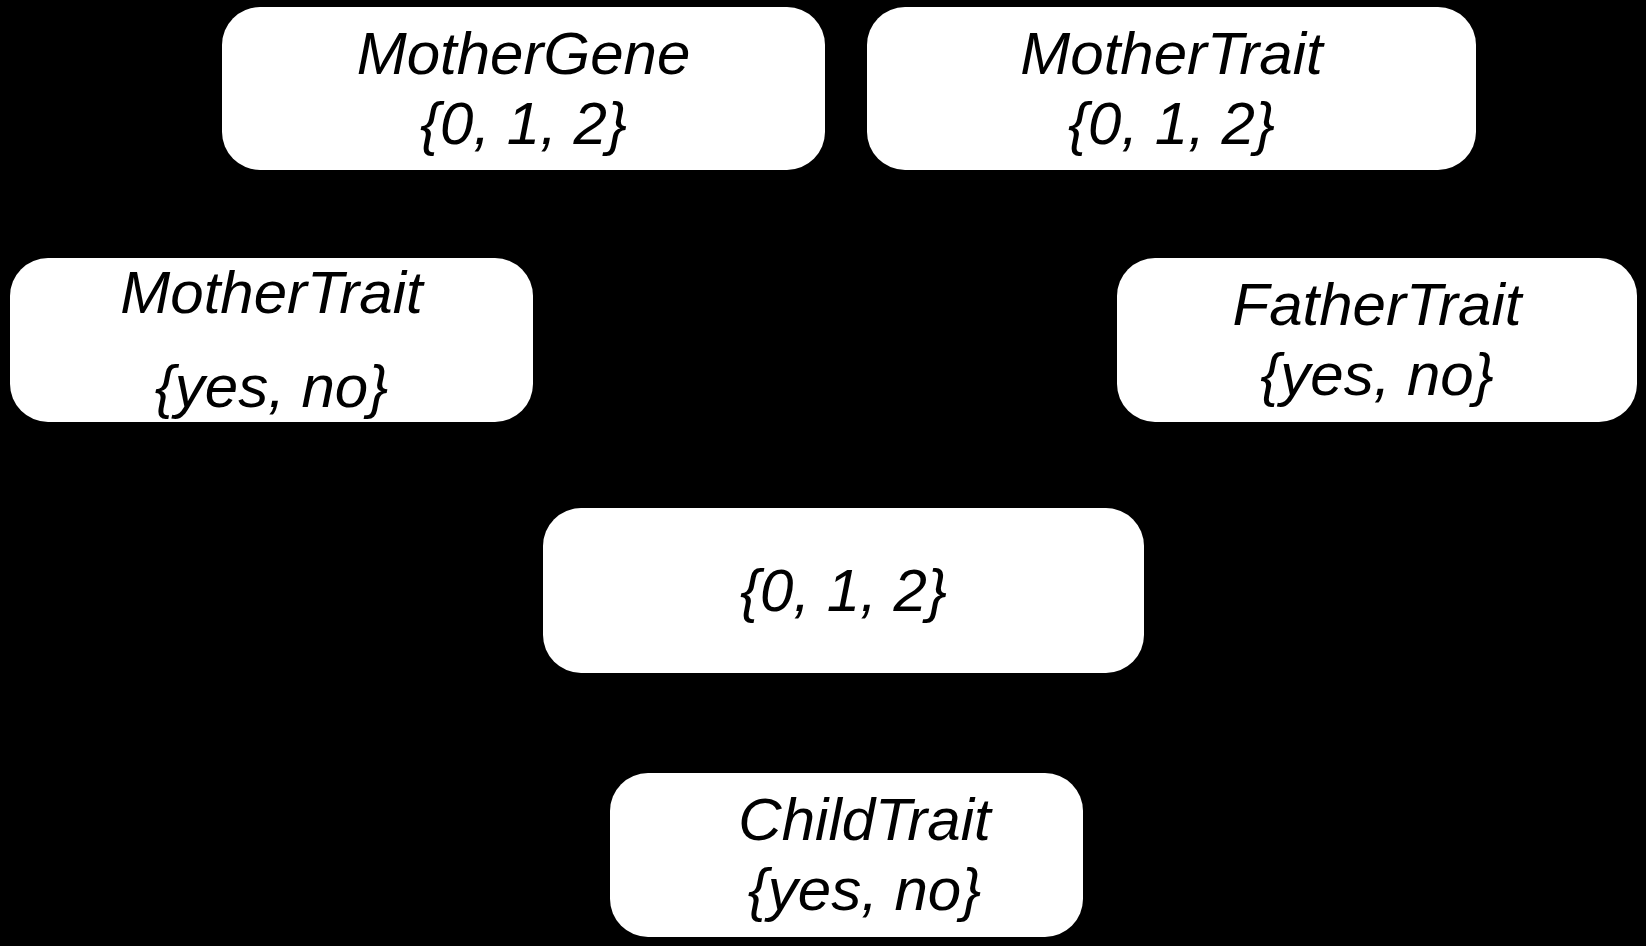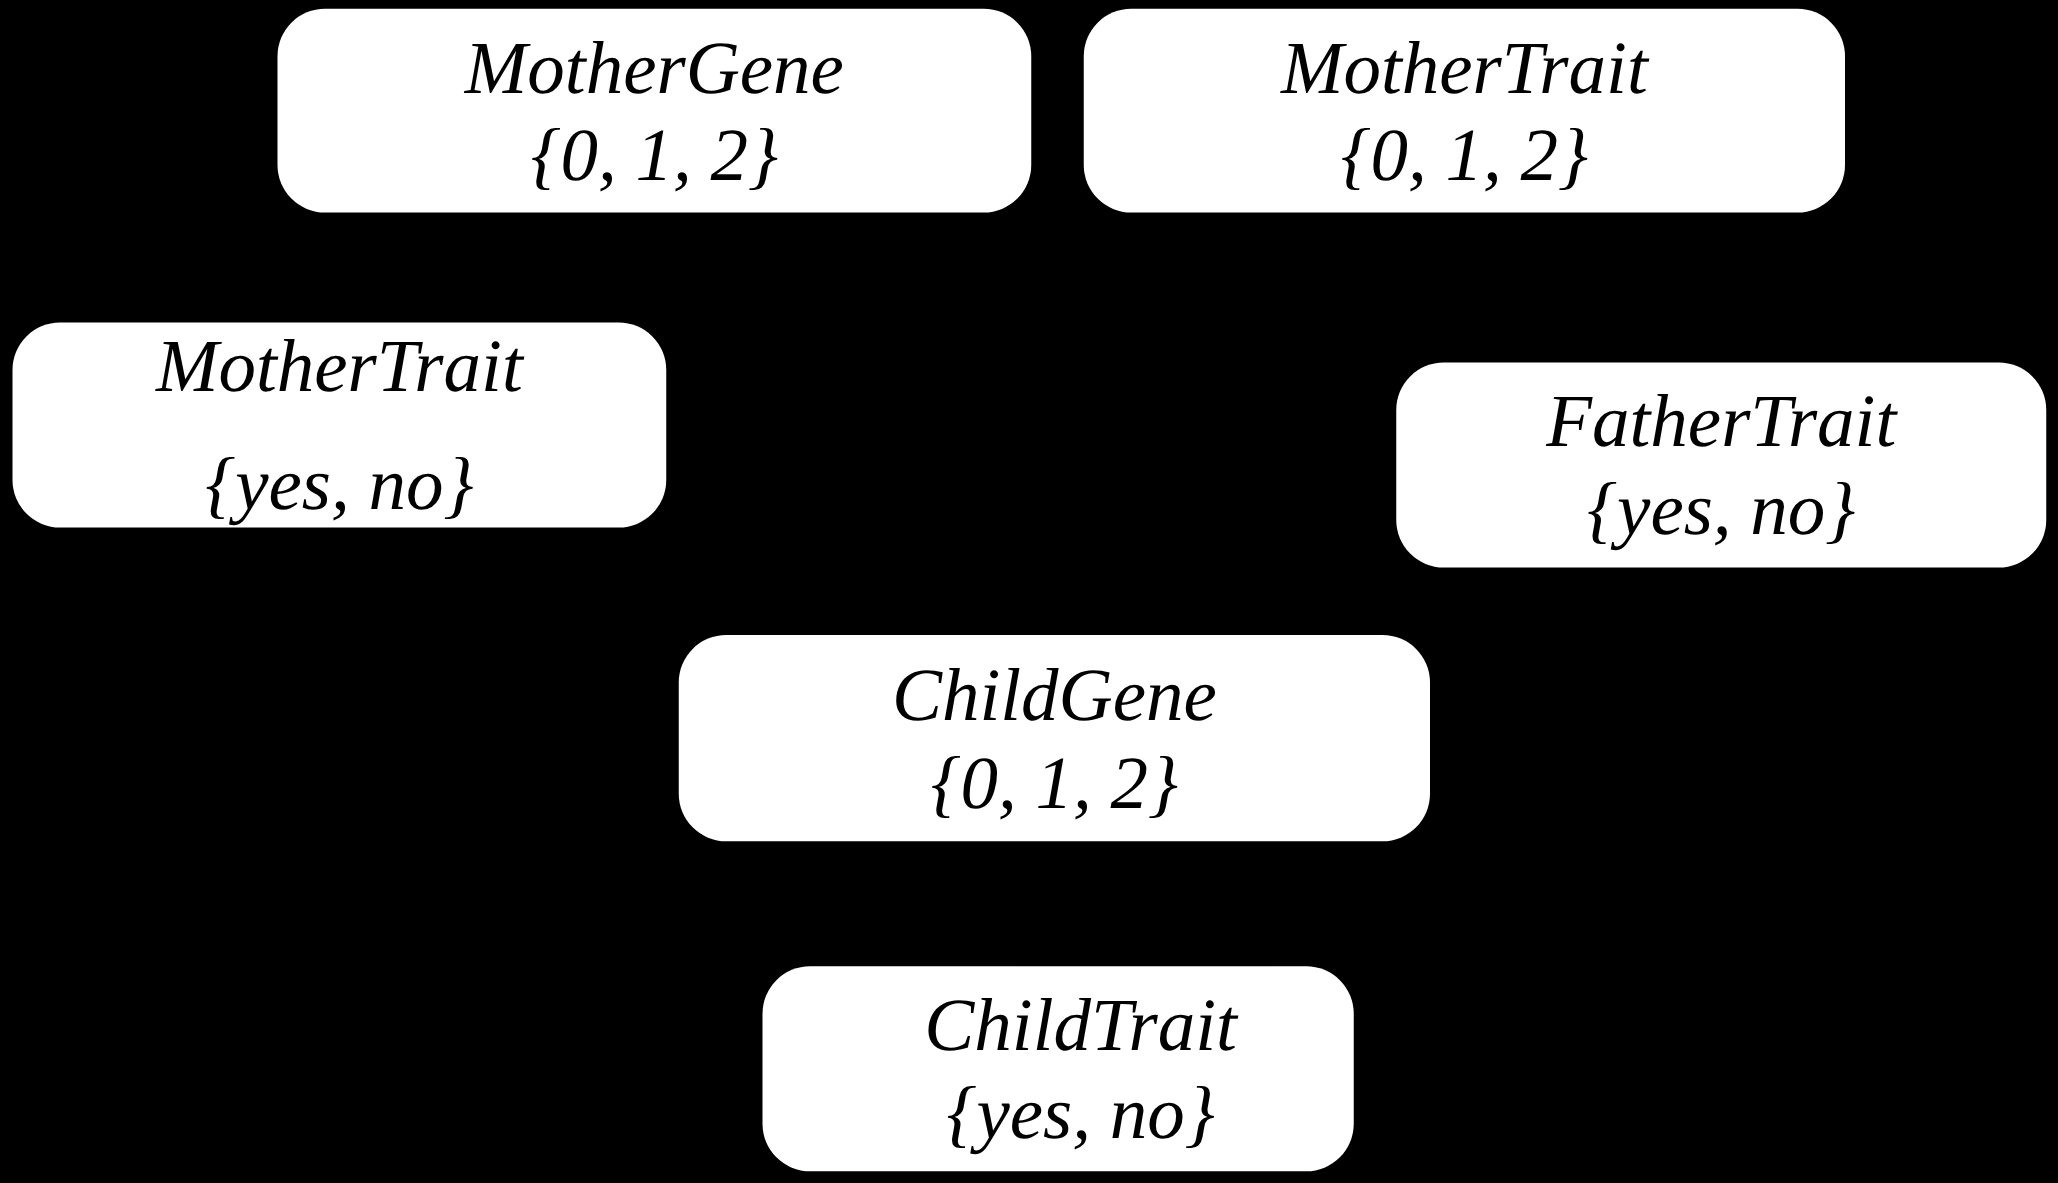--- a/index.html
+++ b/index.html
@@ -6,21 +6,21 @@
     margin: 0;
     padding: 0;
     background: var(--background, #000000);
   }
   .stage {
     position: relative;
     width: 1646px;
     height: 946px;
     background: var(--background, #000000);
     overflow: hidden;
-    font-family: Liberation Serif, serif;
+    font-family: Liberation Sans, sans-serif;
   }
   .node {
     position: absolute;
     box-sizing: border-box;
     background: var(--node-fill, #ffffff);
     color: var(--node-text, #000000);
     border-radius: 38px;
     display: flex;
     flex-direction: column;
     justify-content: center;
@@ -32,21 +32,21 @@
     white-space: nowrap;
   }
   .node .node-label,
   .node .node-values {
     display: block;
   }
   
   .n-mother-gene  { left: 222px;  top: 7px;   width: 603px; height: 163px; }
   .n-father-gene  { left: 867px;  top: 7px;   width: 609px; height: 163px; }
   .n-mother-trait { left: 10px;   top: 258px; width: 523px; height: 164px; justify-content: space-between; }
-  .n-father-trait { left: 1117px; top: 258px; width: 520px; height: 164px; margin-top: 32px; }
+  .n-father-trait { left: 1117px; top: 258px; width: 520px; height: 164px; }
   .n-child-gene   { left: 543px;  top: 508px; width: 601px; height: 165px; }
   .n-child-trait  { left: 610px;  top: 773px; width: 473px; height: 164px; padding-left: 36px; }
 </style>
 </head>
 <body>
 
 <div class="stage">
 
   <div class="node n-mother-gene">
     <span class="node-label">MotherGene</span>
@@ -62,21 +62,20 @@
     <span class="node-label">MotherTrait</span>
     <span class="node-values">{yes, no}</span>
   </div>
 
   <div class="node n-father-trait">
     <span class="node-label">FatherTrait</span>
     <span class="node-values">{yes, no}</span>
   </div>
 
   <div class="node n-child-gene">
-    <span class="node-label">ChildGene</span>
     <span class="node-values">{0, 1, 2}</span>
   </div>
 
   <div class="node n-child-trait">
     <span class="node-label">ChildTrait</span>
     <span class="node-values">{yes, no}</span>
   </div>
 
 </div>
 

